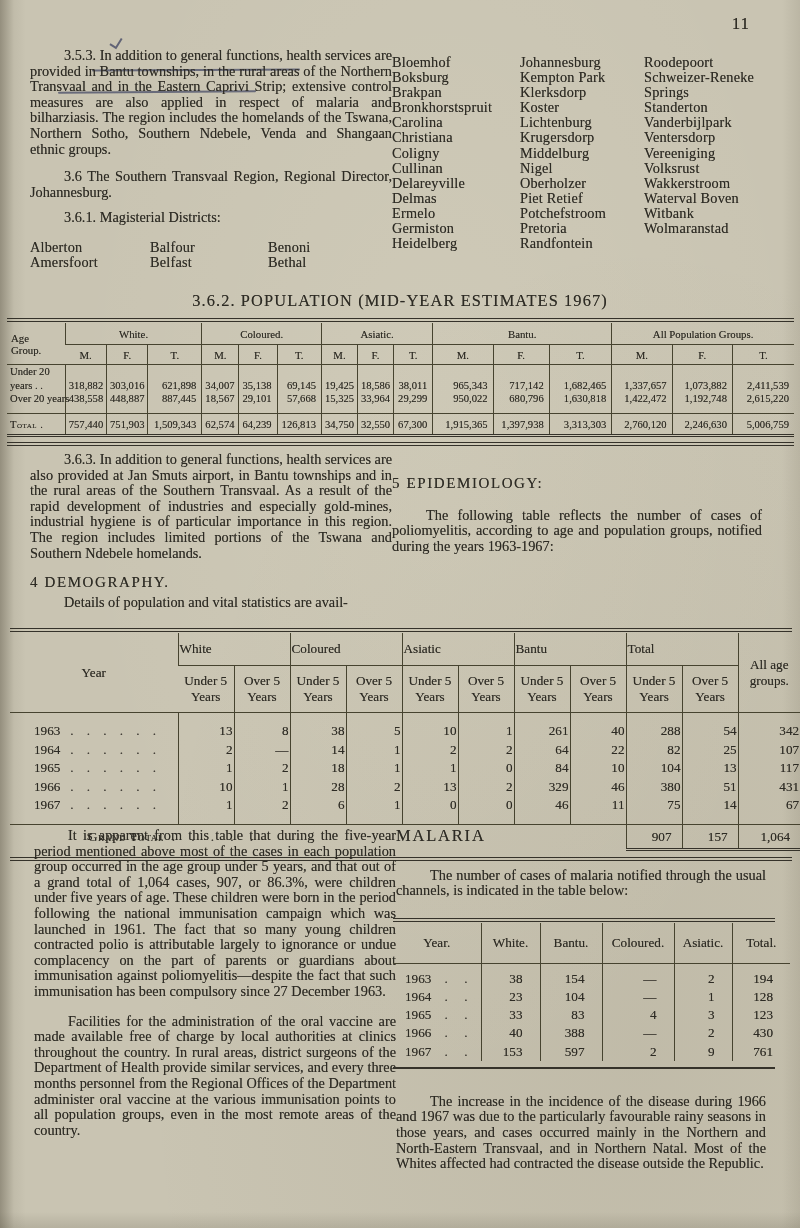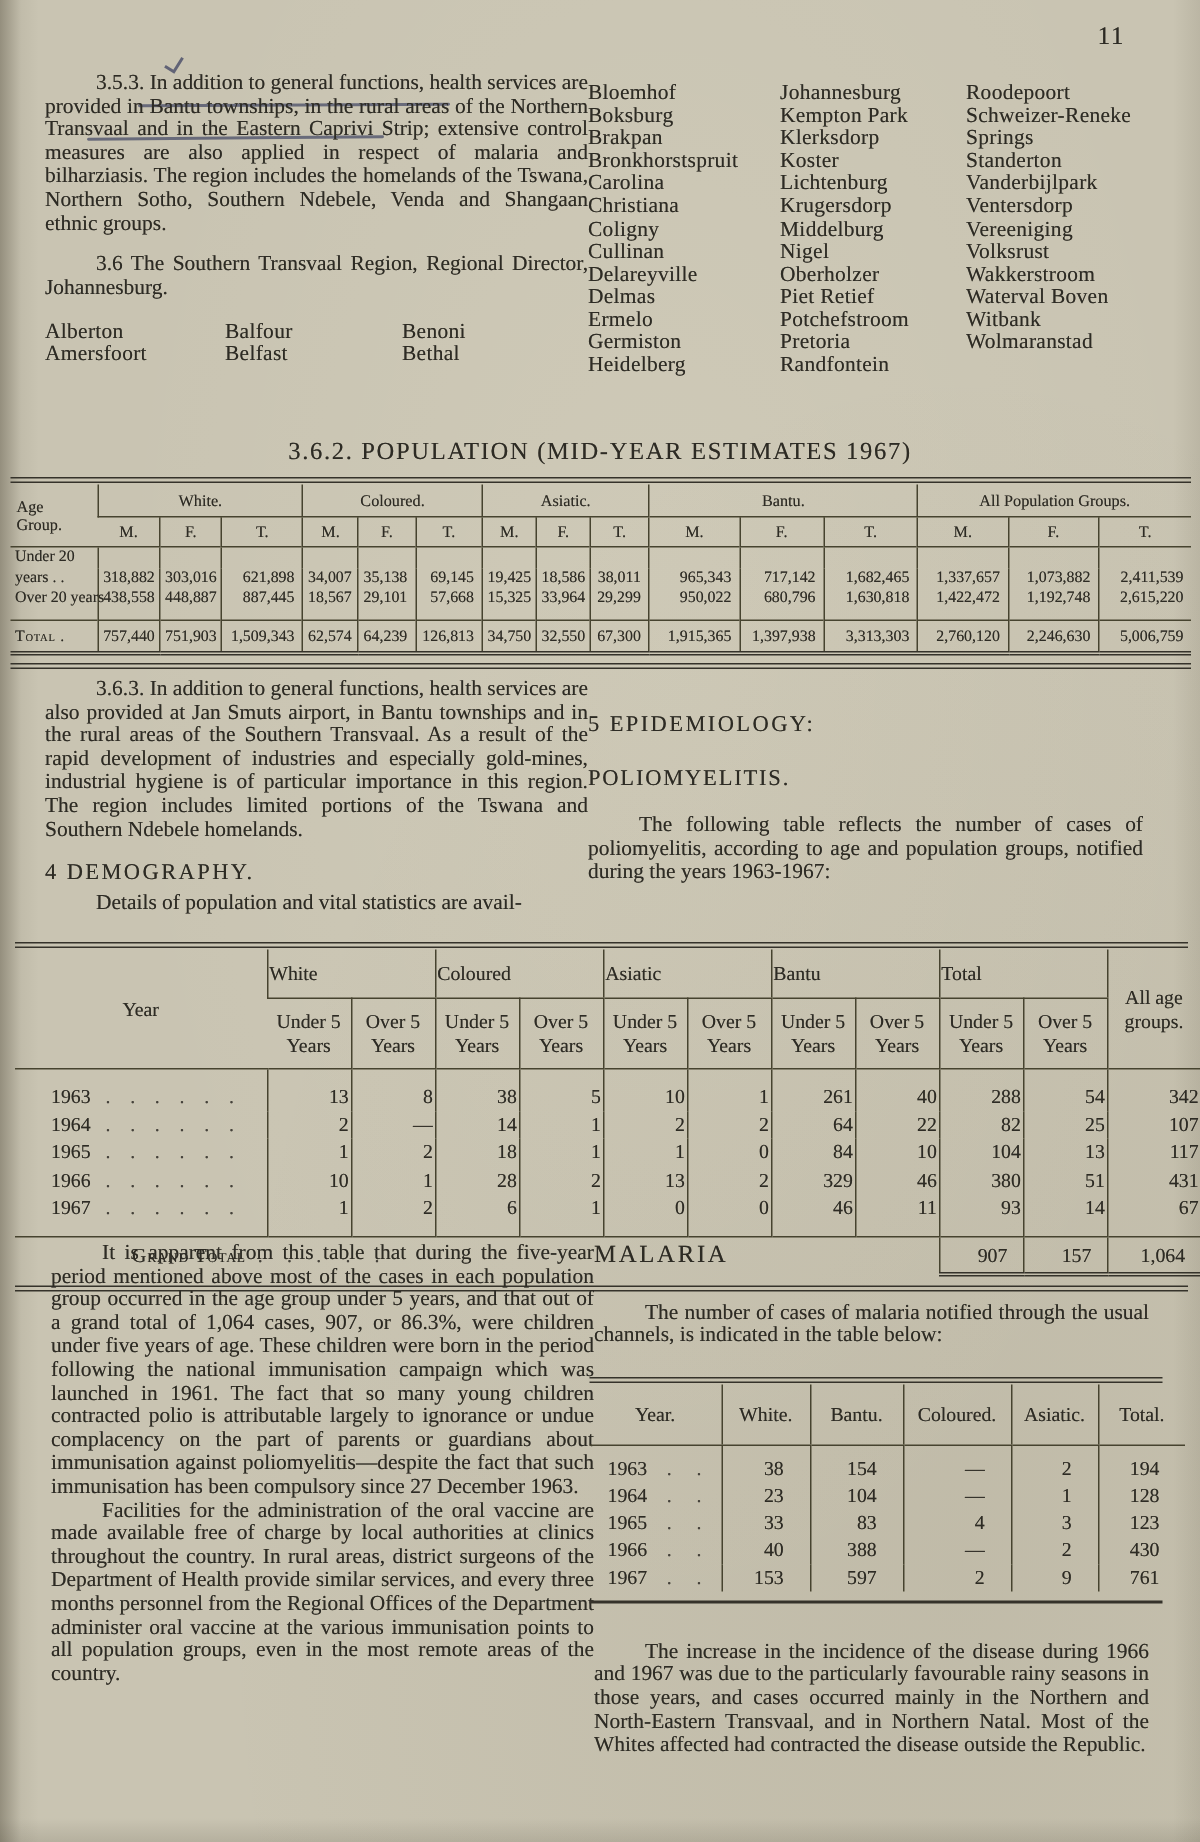--- a/index.html
+++ b/index.html
@@ -91,21 +91,21 @@
   #polio-table td{ line-height:16.5px; }
   #polio-table td.v{ text-align:right; }
   #polio-table td.year-cell{ text-align:left; padding-left:24px; white-space:nowrap; }
   .ldr::after{ content:"\00a0\00a0\00a0.\00a0\00a0\00a0\00a0.\00a0\00a0\00a0\00a0.\00a0\00a0\00a0\00a0.\00a0\00a0\00a0\00a0.\00a0\00a0\00a0\00a0."; color:#44413a; }
   #polio-table tfoot td{ border-top:1px solid #46432f; padding-top:4px; padding-bottom:3px; }
   #polio-table tfoot td.gt-label{ text-align:left; padding-left:78px; border-left:none; font-variant:small-caps; letter-spacing:0.6px; }
   .gt-ldr::after{ content:"\00a0\00a0.\00a0\00a0\00a0\00a0.\00a0\00a0\00a0\00a0.\00a0\00a0\00a0\00a0.\00a0\00a0\00a0\00a0."; color:#44413a; }
   #polio-table tfoot td.gt-val{ text-align:right; padding-right:10px; border-bottom:3px double #35322a; }
 
   #bottom-section{ position:absolute; left:34px; top:828px; width:745px; display:flex; }
-  #bl p + p{ margin-top:0; }
+  #bl p + p{ margin-top:14px; }
   #malaria-head{ font-size:16.5px; letter-spacing:1.8px; }
   #malaria-intro{ margin-top:24px; }
   #malaria-outro{ margin-top:25px; }
 
   
   #malaria-wrap{
     margin-top:19px; margin-left:-3px; width:382px;
     border-top:4px double #35322a; border-bottom:2px solid #35322a;
     padding:1px 0 6px 0;
   }
@@ -137,20 +137,21 @@
   <div id="page-num">11</div>
 
   <div id="pen-check"></div>
   <div id="pen-underline" class="pen"></div>
   <div id="pen-strike" class="pen"></div>
 
   <div id="top-section">
     <div class="col-l">
       <p class="ind">3.5.3. In addition to general functions, health services are provided in Bantu townships, in the rural areas of the Northern Transvaal and in the Eastern Caprivi Strip; extensive control measures are also applied in respect of malaria and bilharziasis. The region includes the homelands of the Tswana, Northern Sotho, Southern Ndebele, Venda and Shangaan ethnic groups.</p>
       <p class="ind" id="sec36">3.6 The Southern Transvaal Region, Regional Director, Johannesburg.</p>
+      <p class="ind" id="sec361">3.6.1. Magisterial Districts:</p>
       <div class="dist-grid" id="districts-small">
           <div class="dist-item">Alberton</div>
           <div class="dist-item">Balfour</div>
           <div class="dist-item">Benoni</div>
           <div class="dist-item">Amersfoort</div>
           <div class="dist-item">Belfast</div>
           <div class="dist-item">Bethal</div>
         </div>
     </div>
     <div class="col-r">
@@ -325,21 +326,20 @@
   </div>
 
   <div id="mid-section">
     <div class="col-l">
       <p class="ind">3.6.3. In addition to general functions, health services are also provided at Jan Smuts airport, in Bantu townships and in the rural areas of the Southern Transvaal. As a result of the rapid development of industries and especially gold-mines, industrial hygiene is of particular importance in this region. The region includes limited portions of the Tswana and Southern Ndebele homelands.</p>
       <p id="dem-head">4  DEMOGRAPHY.</p>
       <p class="ind" id="dem-text">Details of population and vital statistics are avail-</p>
     </div>
     <div class="col-r">
       <p id="epi-head">5  EPIDEMIOLOGY:</p>
-      <p id="polio-head">POLIOMYELITIS.</p>
       <p class="ind" id="polio-intro">The following table reflects the number of cases of poliomyelitis, according to age and population groups, notified during the years 1963-1967:</p>
     </div>
   </div>
 
   <div id="polio-wrap">
     <table id="polio-table">
         <colgroup>
           <col style="width: 168px;">
           <col style="width: 56px;">
           <col style="width: 56px;">
@@ -436,21 +436,21 @@
           <tr>
             <td class="year-cell"><span class="ldr">1967</span></td>
             <td class="v">1</td>
             <td class="v">2</td>
             <td class="v">6</td>
             <td class="v">1</td>
             <td class="v">0</td>
             <td class="v">0</td>
             <td class="v">46</td>
             <td class="v">11</td>
-            <td class="v">93</td>
+            <td class="v">75</td>
             <td class="v">14</td>
             <td class="v">67</td>
           </tr>
         </tbody>
         <tfoot>
           <tr>
             <td class="gt-label" colspan="9"><span class="gt-ldr">Grand Total</span></td>
             <td class="gt-val">907</td>
             <td class="gt-val">157</td>
             <td class="gt-val">1,064</td>

